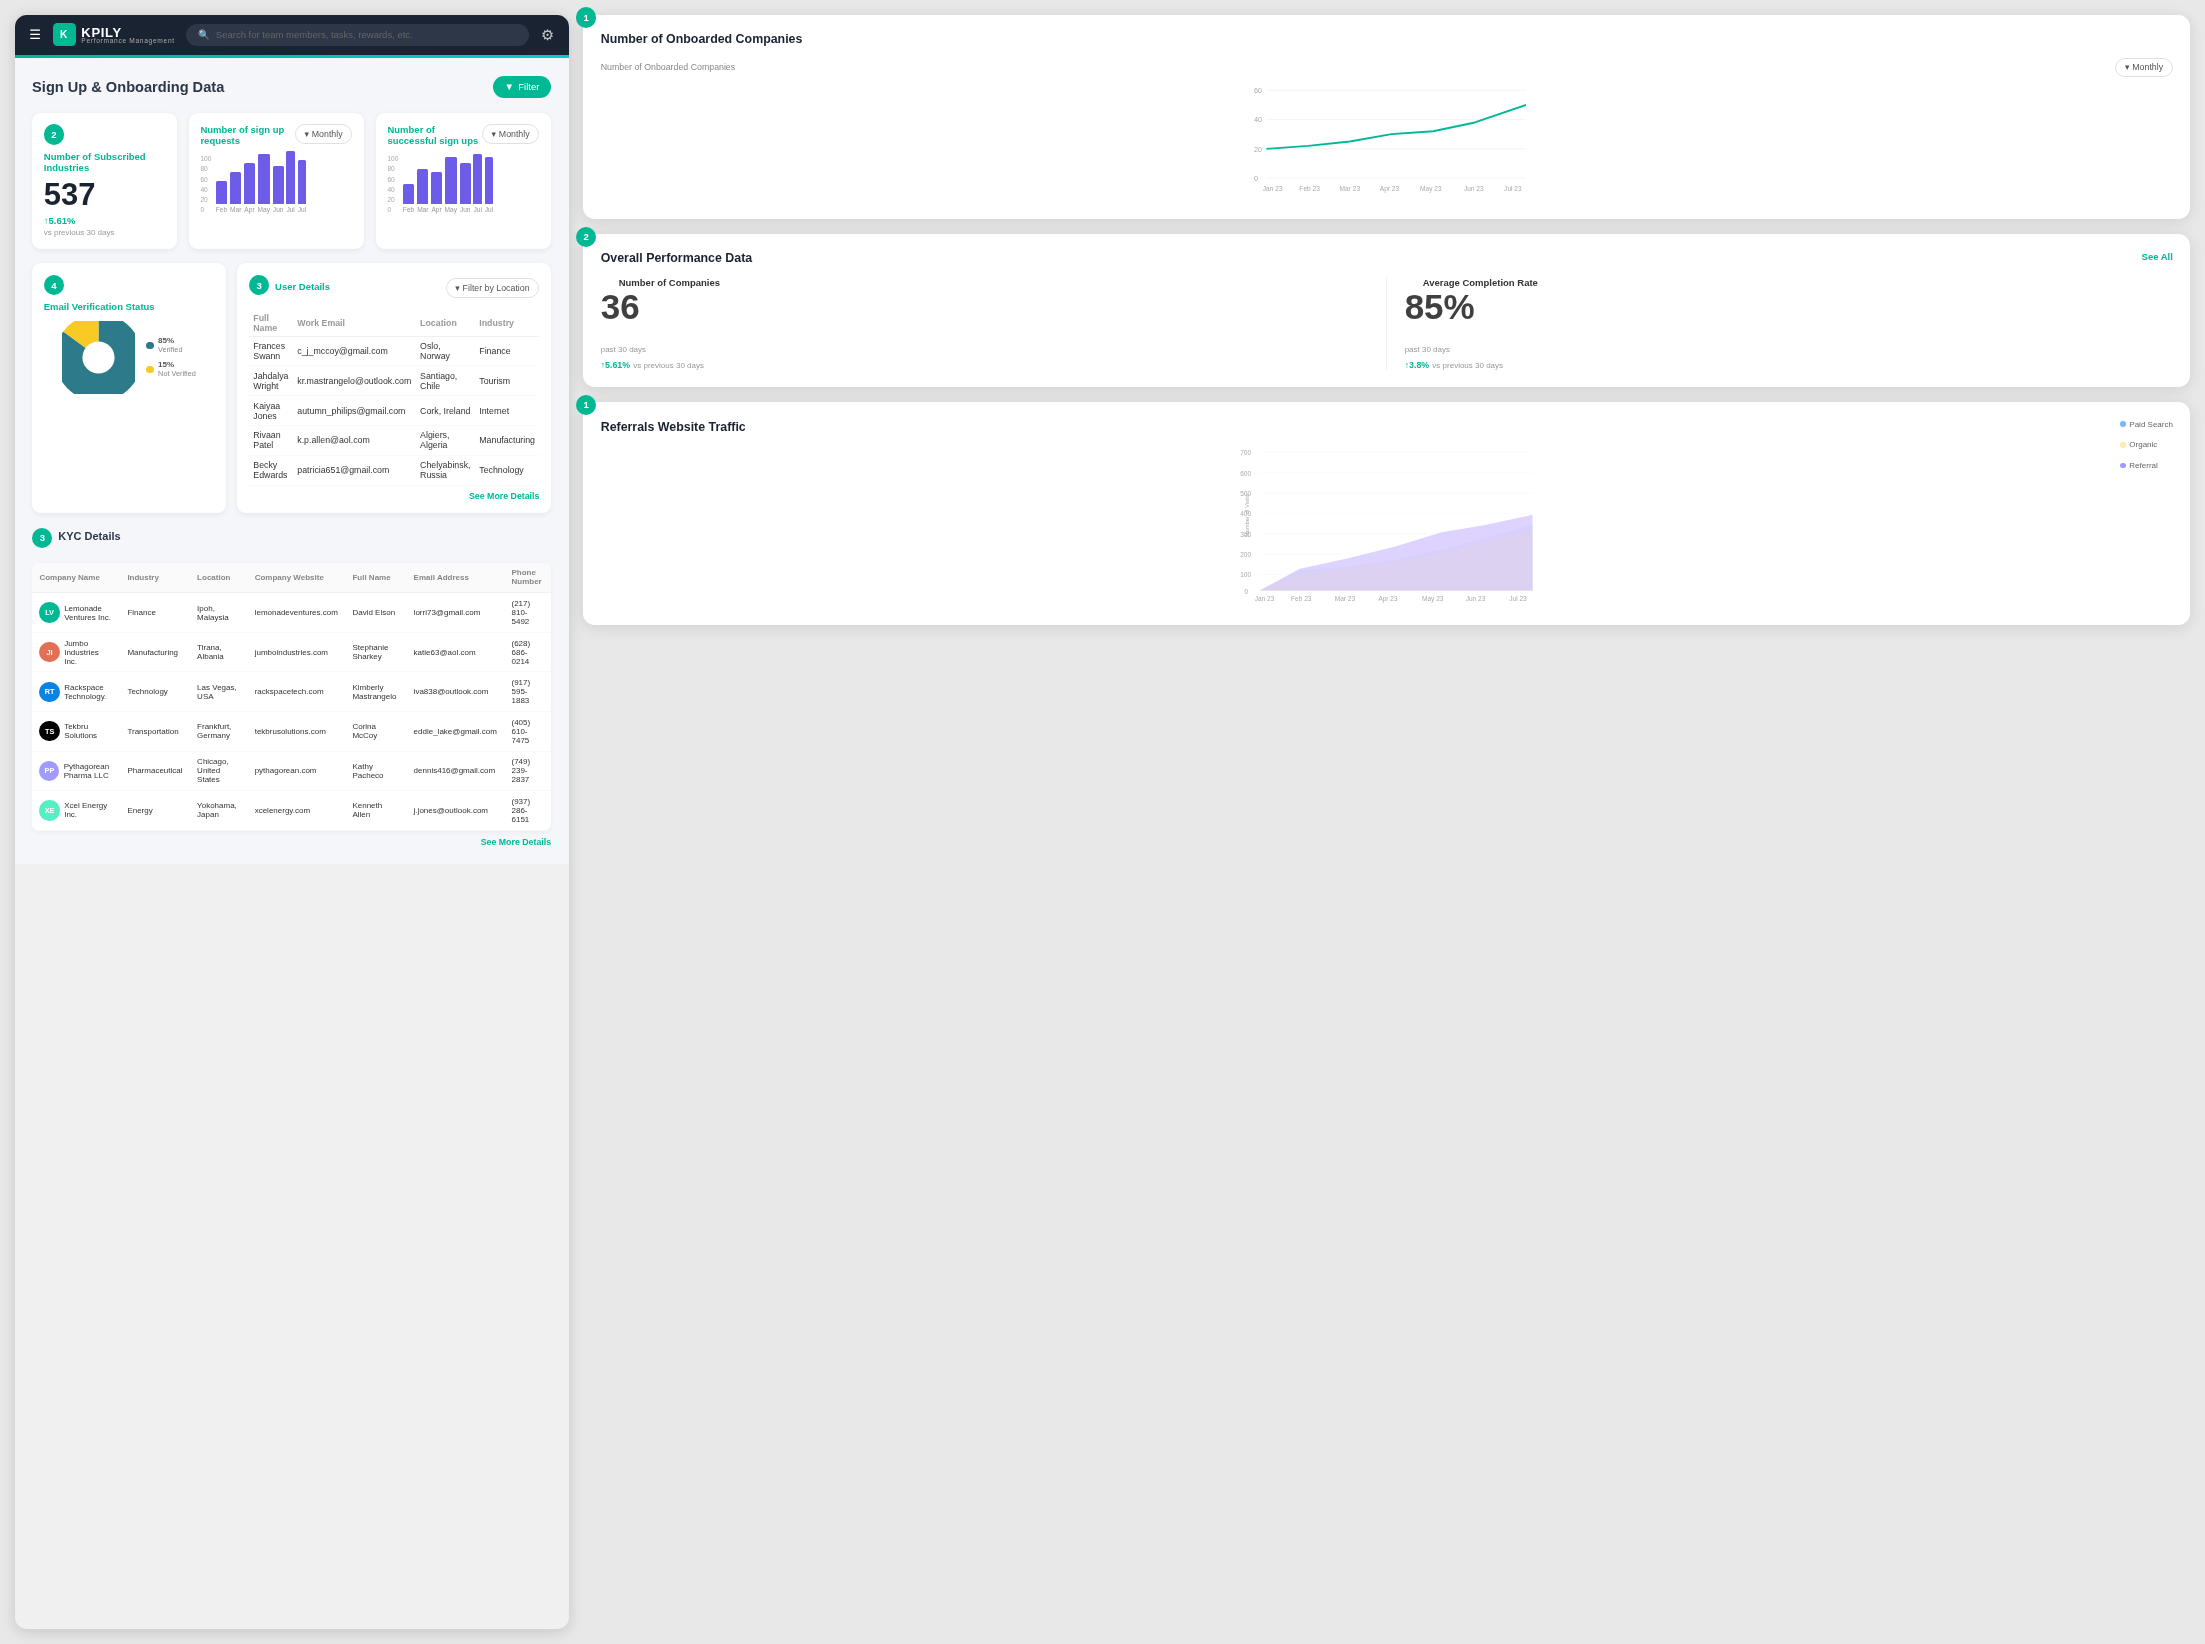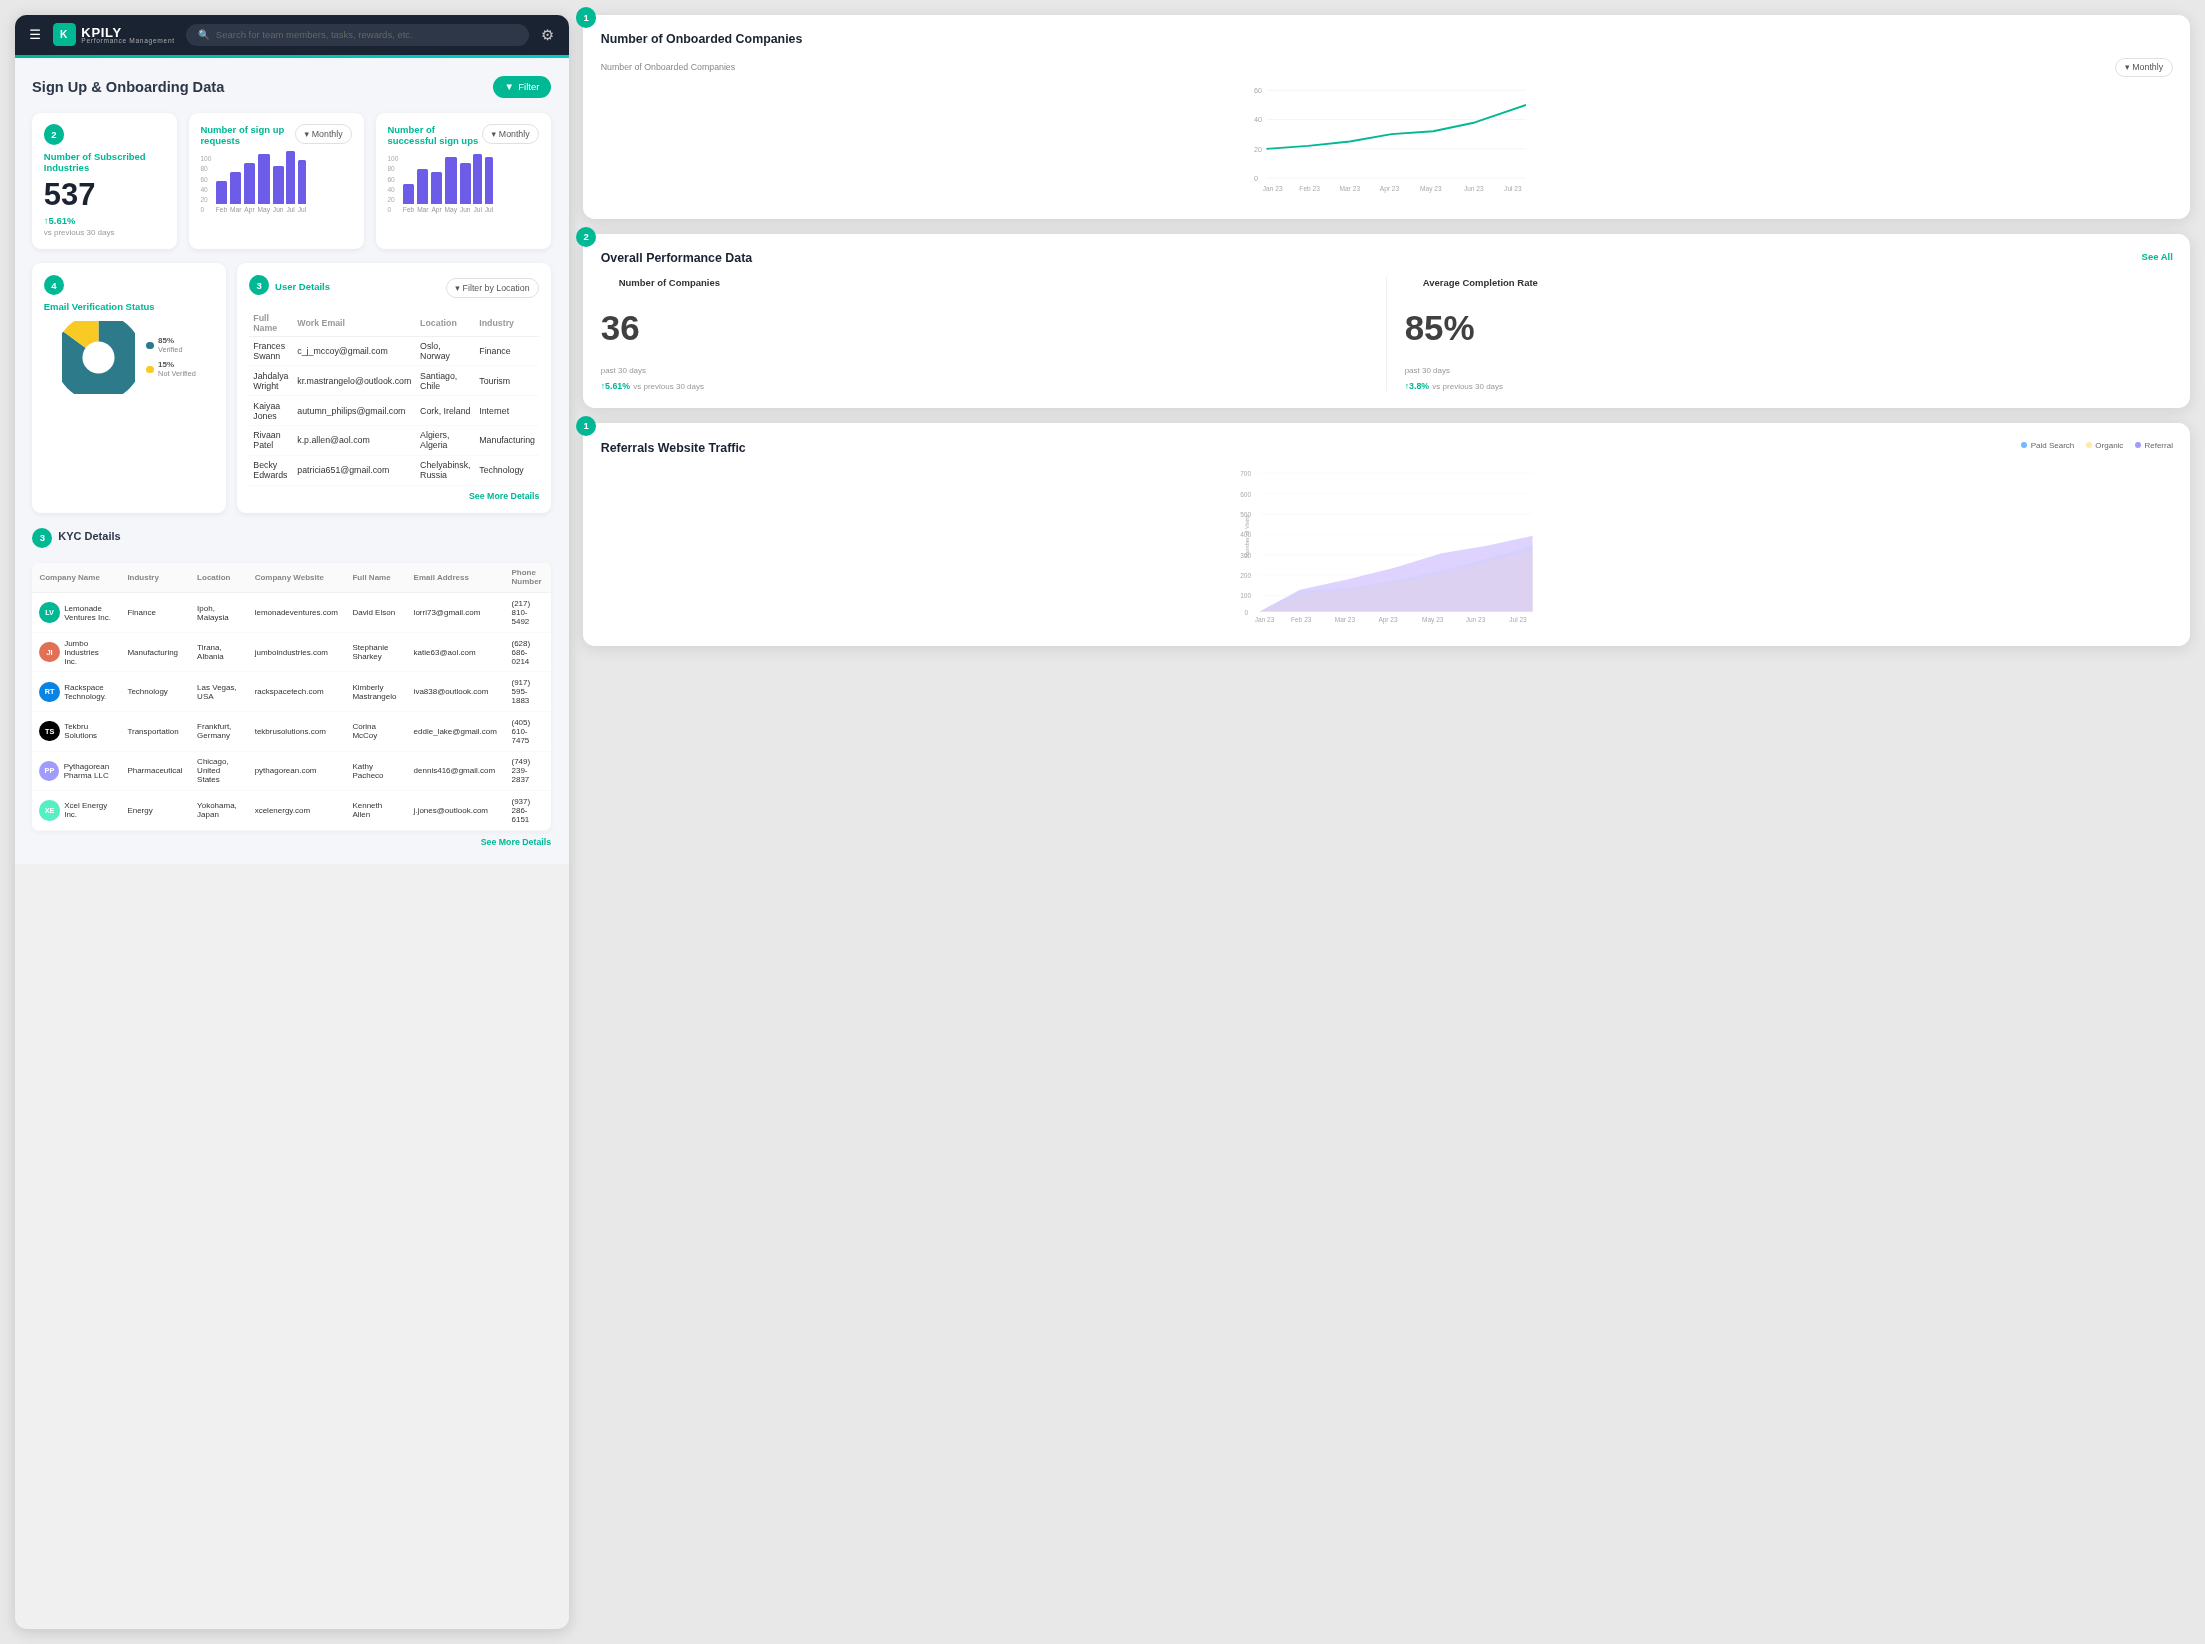--- a/index.html
+++ b/index.html
@@ -430,21 +430,21 @@
       gap: 17.5px;
       margin-top: 5.8px;
     }
     .perf-col {
       flex: 1;
     }
     .perf-label {
       font-size: 9.5px;
       font-weight: 700;
       color: #333;
-      margin-bottom: 22px;
+      margin-bottom: 1px;
       padding-left: 18px;
     }
     .perf-number {
       font-size: 35px;
       font-weight: 700;
       color: #404040;
       line-height: 1;
       margin-bottom: 21px;
     }
     .perf-sub {
@@ -472,20 +472,21 @@
     }
 
     
     .referral-legend {
       display: flex;
       gap: 11.7px;
       margin-bottom: 8.8px;
       position: absolute;
       top: 17.5px;
       right: 17.5px;
+      flex-direction: column;
     }
     .legend-entry {
       display: flex;
       align-items: center;
       gap: 3.6px;
       font-size: 8px;
       color: #666;
     }
     .legend-circle {
       width: 5.8px;

